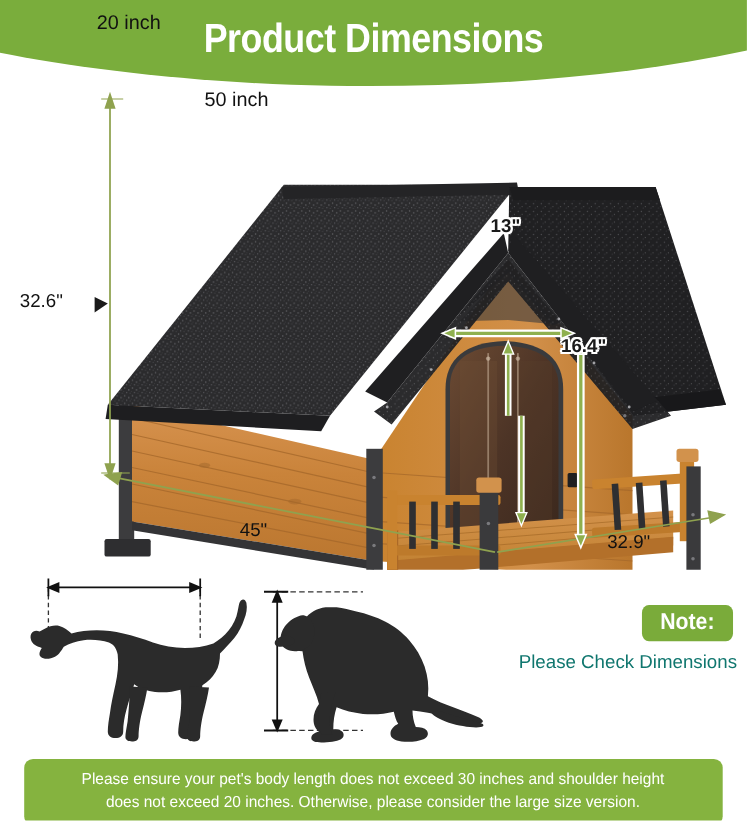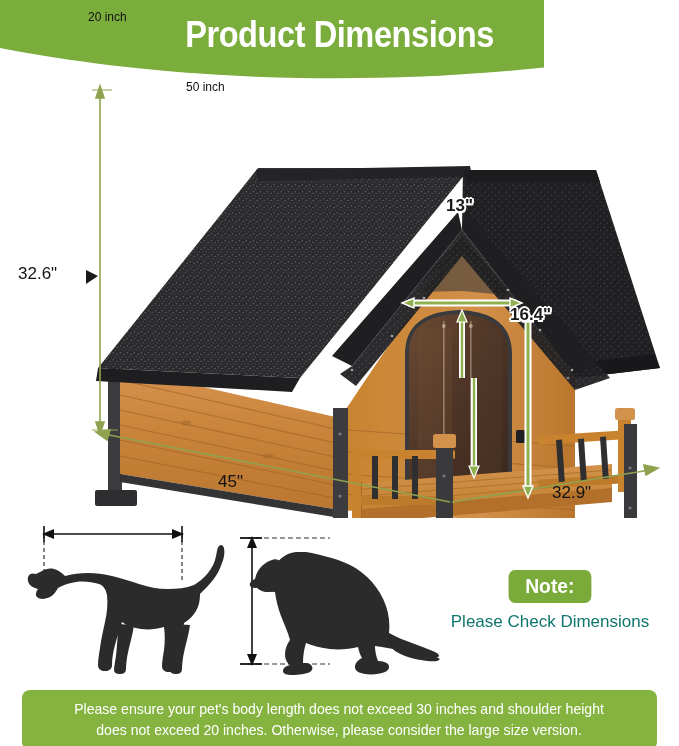--- a/index.html
+++ b/index.html
@@ -1,20 +1,20 @@
 <!DOCTYPE html>
 <html><head>
 <meta charset="utf-8">
 <style>
   html,body{margin:0;padding:0;background:#ffffff;}
   body{width:679px;height:746px;position:relative;overflow:hidden;
        font-family:"Liberation Sans",sans-serif;color:#1a1a1a;}
 
   
-  .header-wrap{position:absolute;left:0;top:0;width:544px;height:90px;overflow:hidden;}
+  .header-wrap{position:absolute;left:0;top:0;width:679px;height:90px;overflow:hidden;}
   .header-svg{position:absolute;left:0;top:0;}
   .header-title{position:absolute;left:0;top:14px;width:679px;text-align:center;
       font-size:37px;font-weight:bold;color:#ffffff;letter-spacing:-0.5px;
       font-family:"Liberation Sans",sans-serif;
       transform:scaleX(0.88);transform-origin:50% 50%;}
 
   
   .scene{position:absolute;left:0;top:78px;width:679px;height:440px;}
   .scene svg{display:block;}
 
@@ -27,26 +27,26 @@
   .dim-13{left:446px;top:196px;font-size:17px;font-weight:bold;color:#1a1a1a;
       text-shadow:-1.5px -1.5px 0 #fff,1.5px -1.5px 0 #fff,-1.5px 1.5px 0 #fff,
                   1.5px 1.5px 0 #fff,0 2px 0 #fff,0 -2px 0 #fff,2px 0 0 #fff,-2px 0 0 #fff;}
   .dim-164{left:510px;top:305px;font-size:17px;font-weight:bold;color:#1a1a1a;
       text-shadow:-1.5px -1.5px 0 #fff,1.5px -1.5px 0 #fff,-1.5px 1.5px 0 #fff,
                   1.5px 1.5px 0 #fff,0 2px 0 #fff,0 -2px 0 #fff,2px 0 0 #fff,-2px 0 0 #fff;}
 
   
   .dogs{position:absolute;left:0;top:512px;width:679px;height:170px;}
   .dog-label{position:absolute;font-family:"Liberation Sans",sans-serif;
-      font-size:12px;color:#111;white-space:nowrap;}
+      font-size:18px;color:#111;white-space:nowrap;}
   .lbl-20{left:88px;top:10px;}
   .lbl-30{left:186px;top:80px;}
 
   
-  .note-block{position:absolute;left:430px;top:570px;width:240px;text-align:center;}
+  .note-block{position:absolute;left:430px;top:550px;width:240px;text-align:right;}
   .note-badge{display:inline-block;background:#7aab3a;color:#fff;border-radius:7px;
       padding:4px 18px 5px 18px;font-size:21px;font-weight:bold;
       font-family:"Liberation Sans",sans-serif;letter-spacing:0px;
       transform:scaleX(0.92);}
   .note-text{margin-top:9px;font-size:17px;color:#0f766e;
       font-family:"Liberation Sans",sans-serif;}
 
   
   .footer{position:absolute;left:22px;top:690px;width:635px;height:60px;
       background:#85b33f;border-radius:8px;display:flex;align-items:center;

